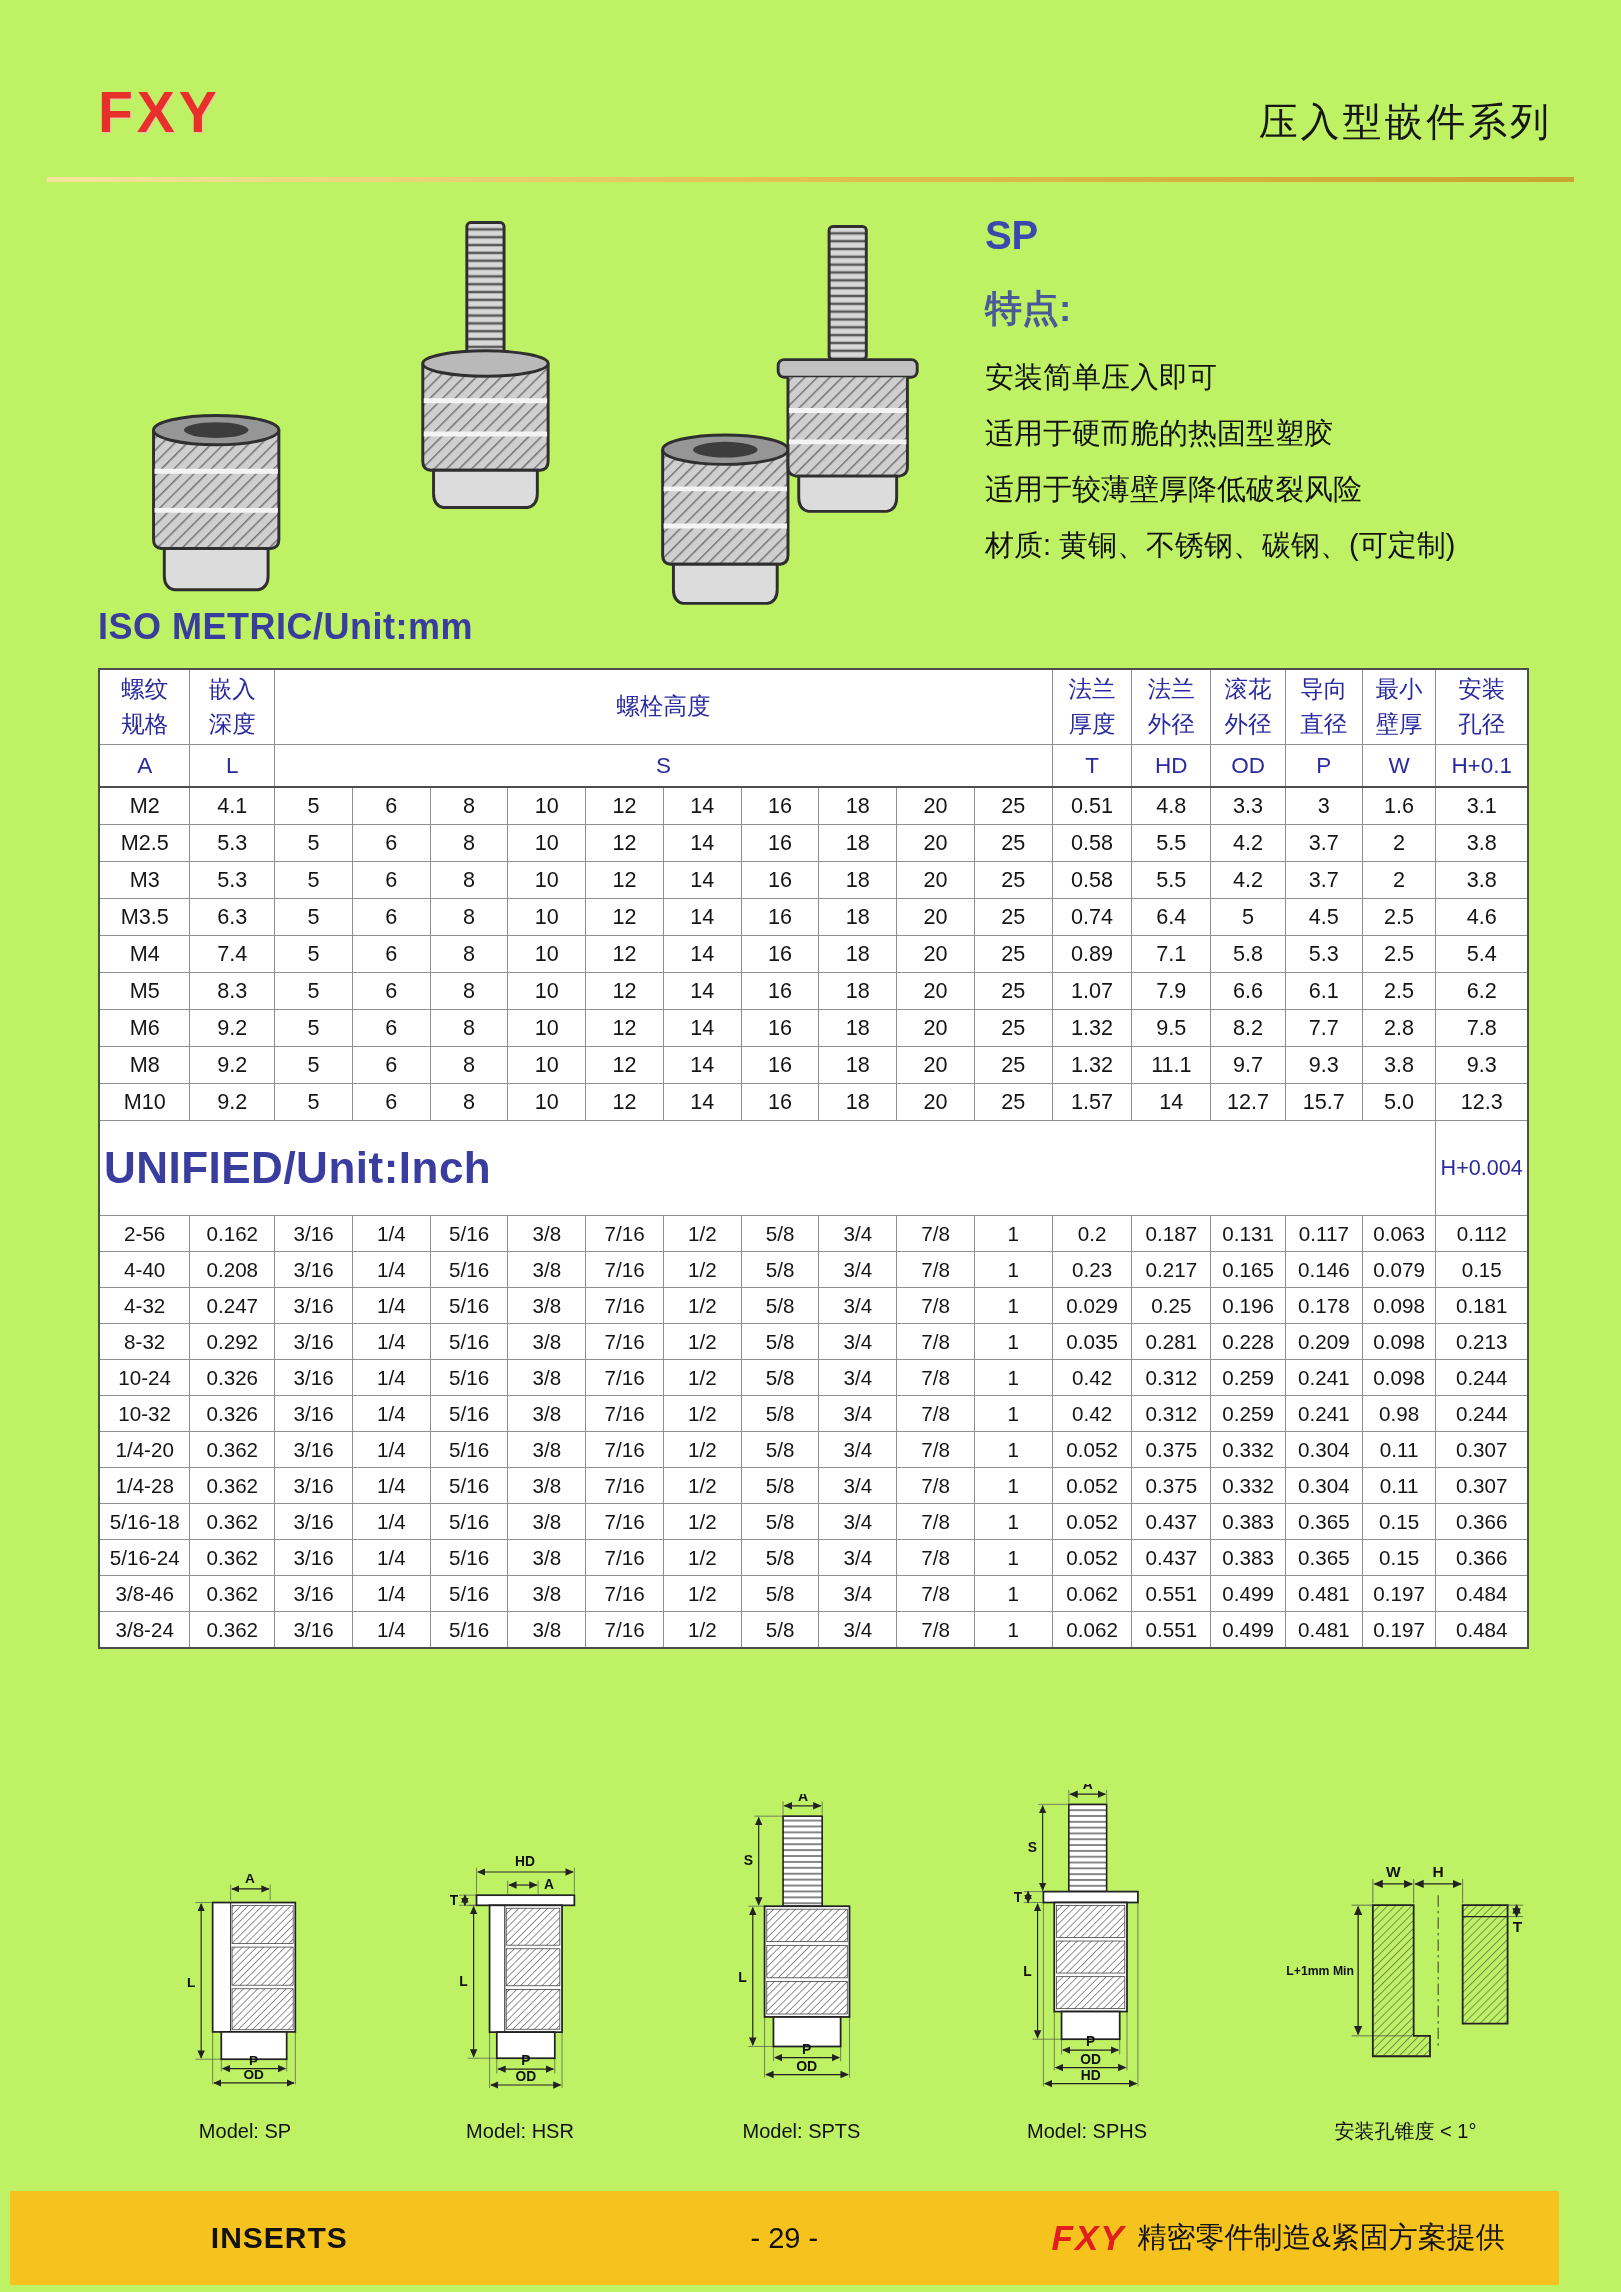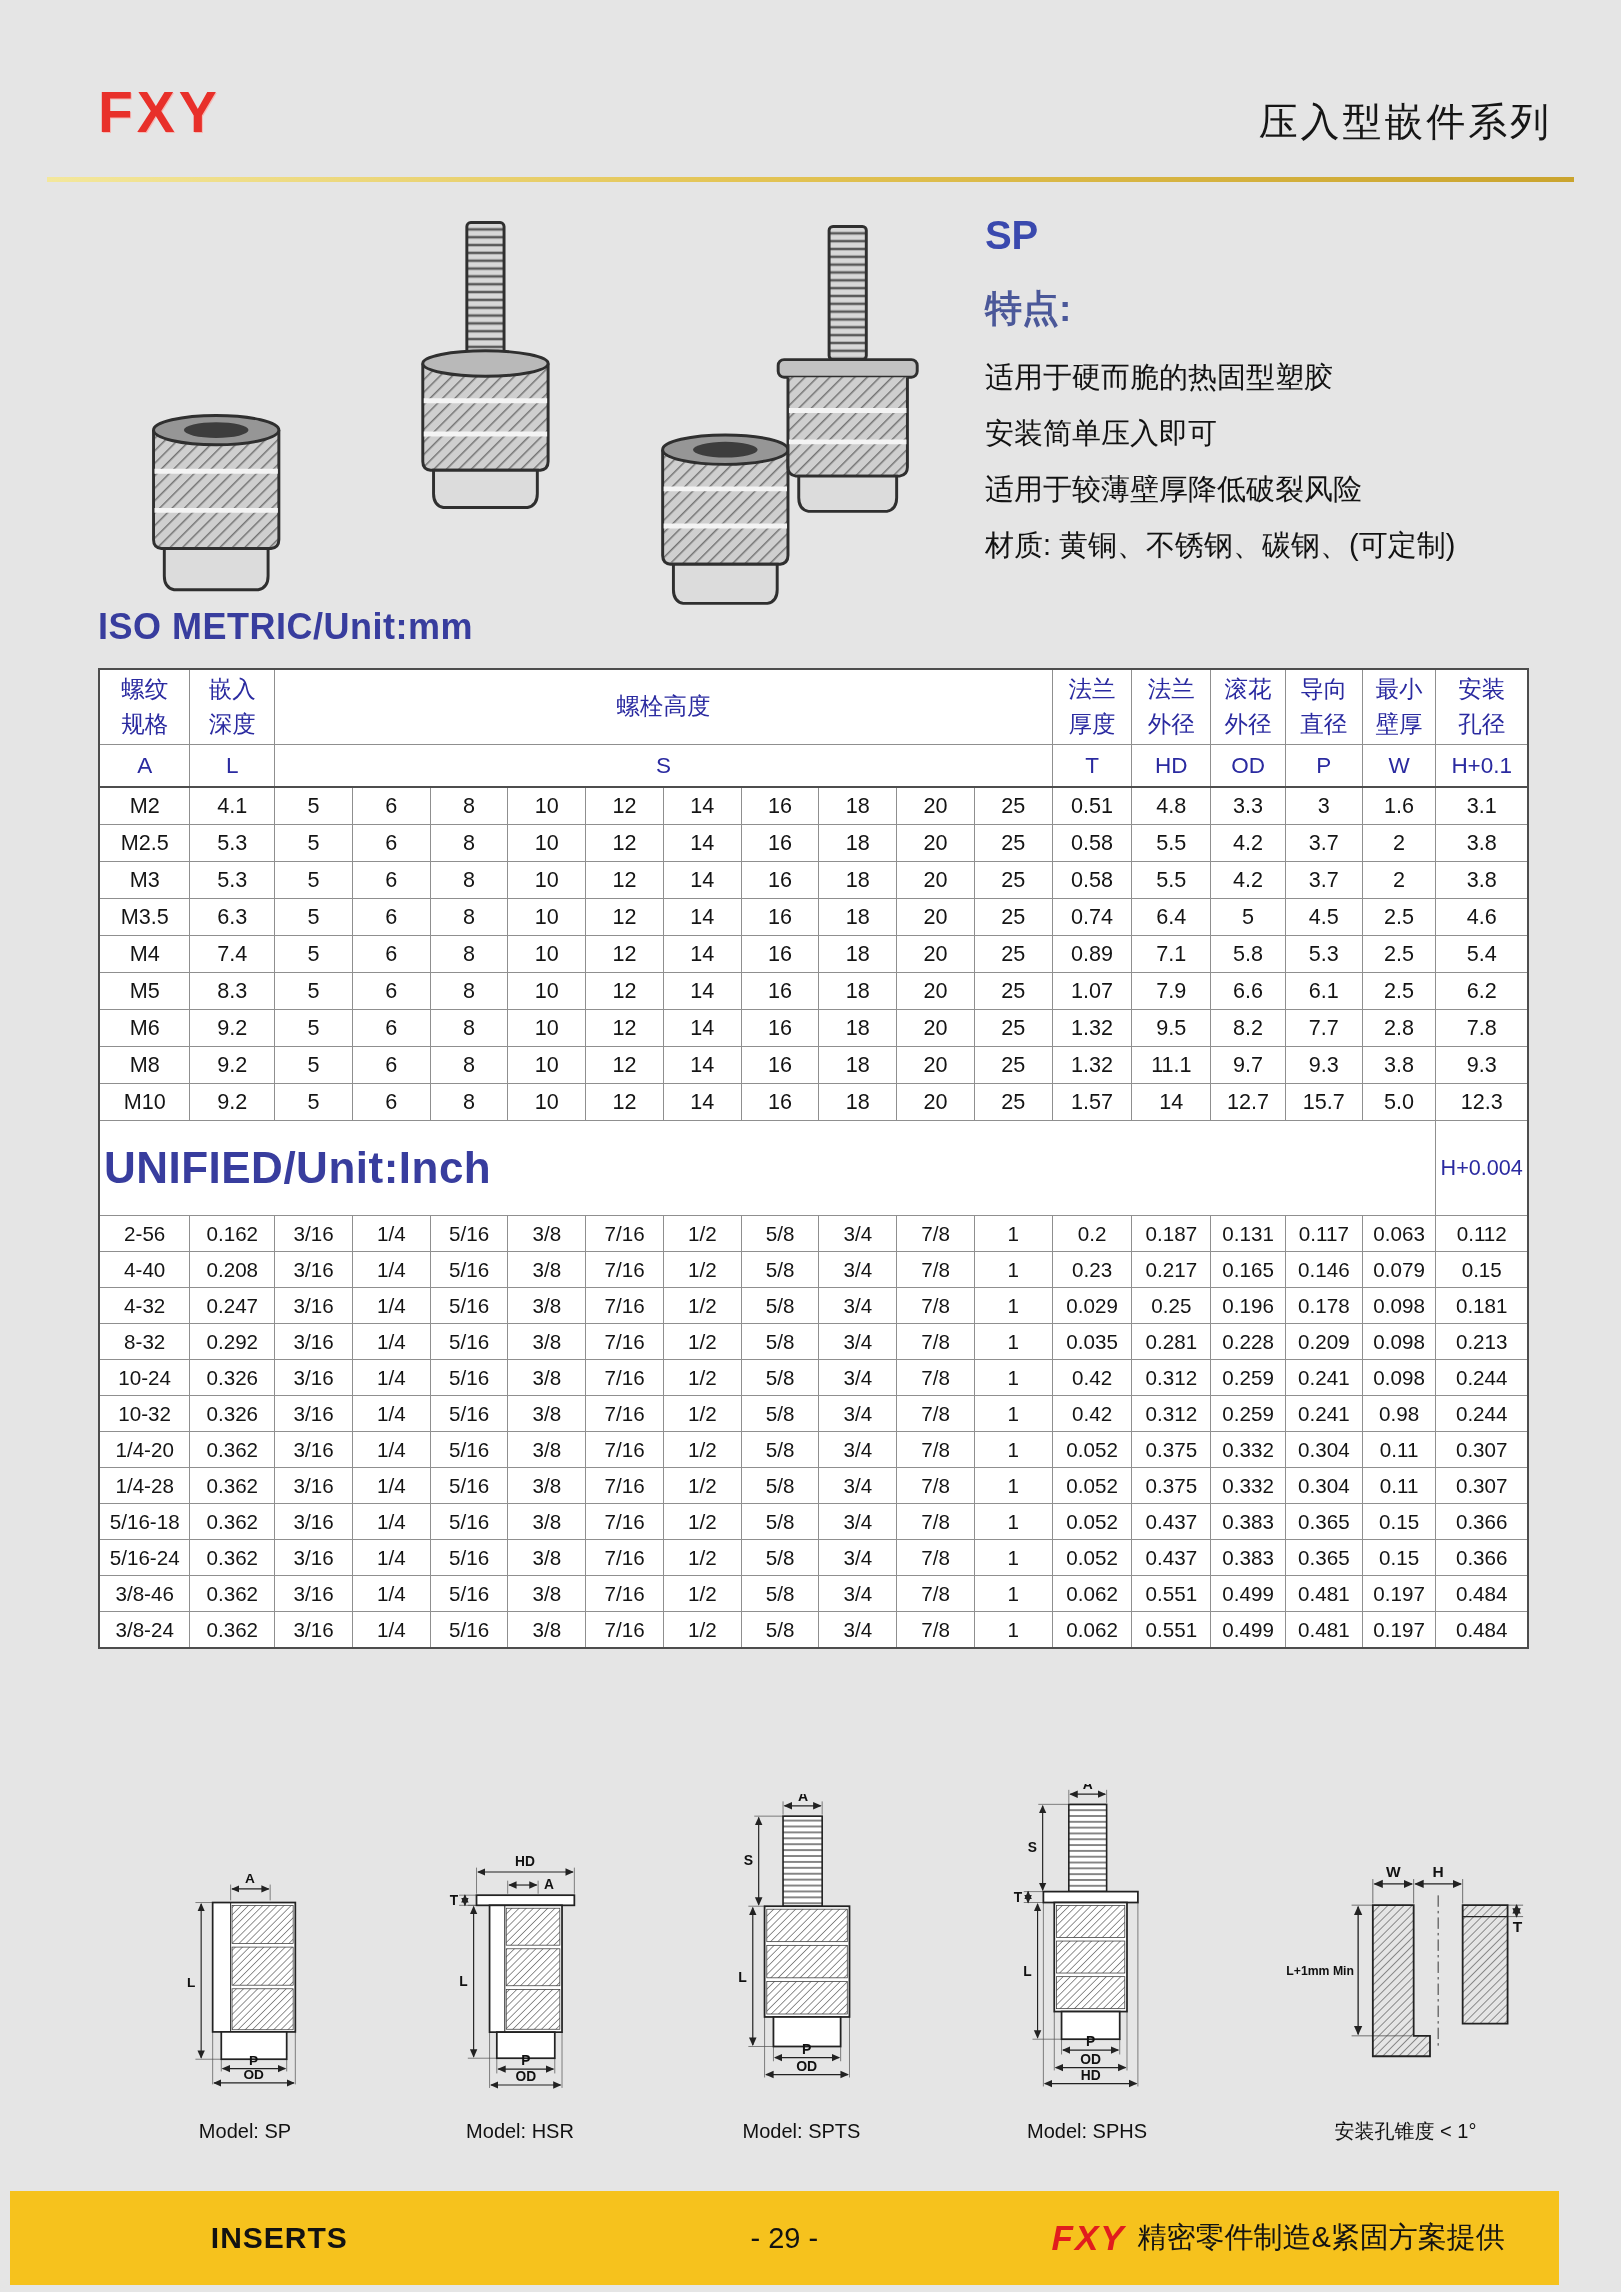--- a/index.html
+++ b/index.html
@@ -1,16 +1,16 @@
 <!DOCTYPE html>
 <html><head>
 <meta charset="utf-8">
 <style>
   html,body{margin:0;padding:0;background:#ffffff;}
-  .page{position:relative;width:1621px;height:2293px;background:#e5e5e5;overflow:hidden;
+  .page{position:relative;width:1621px;height:2293px;background:#bef264;overflow:hidden;
         font-family:"Liberation Sans","DejaVu Sans",sans-serif;color:#141414;}
 
   
   .header{position:absolute;top:84px;left:98px;right:69px;display:flex;
           justify-content:space-between;align-items:flex-end;}
   .logo{font-size:57px;font-weight:900;color:#e8302a;letter-spacing:3.9px;line-height:1;
         text-shadow:1px 1px 0 #f5b9b5;}
   .header-title{font-size:39px;font-weight:500;color:#161616;letter-spacing:2.9px;line-height:1;}
   .gold-rule{position:absolute;top:177px;left:47px;right:47px;height:4.9px;
              background:linear-gradient(90deg,#f3e79c 0%,#e3c455 45%,#caa42e 100%);}
@@ -121,22 +121,22 @@
           <path d="M4,158 v92 q0,8 8,9 h106 q8,-1 8,-9 v-92" fill="url(#knurlP)" stroke="#2f2f2f" stroke-width="3"></path>
           <line x1="5" y1="192" x2="125" y2="192" stroke="#f4f4f4" stroke-width="5"></line>
           <line x1="5" y1="224" x2="125" y2="224" stroke="#f4f4f4" stroke-width="5"></line>
           <path d="M15,259 h100 v22 q0,12 -10,14 h-80 q-10,-2 -10,-14 z" fill="#dcdcdc" stroke="#2f2f2f" stroke-width="3"></path>
         </g>
       </svg>
     </div>
     <div class="intro">
       <h1 class="sp-title">SP</h1>
       <h2 class="features-title">特点:</h2>
+      <p class="feature">安装简单压入即可</p>
       <p class="feature">适用于硬而脆的热固型塑胶</p>
-      <p class="feature">安装简单压入即可</p>
       <p class="feature">适用于较薄壁厚降低破裂风险</p>
       <p class="feature">材质: 黄铜、不锈钢、碳钢、(可定制)</p>
     </div>
   </div>
 
   <h3 class="sec-title">ISO METRIC/Unit:mm</h3>
 
   <div class="table-wrap">
     <table class="spec">
       <colgroup>

